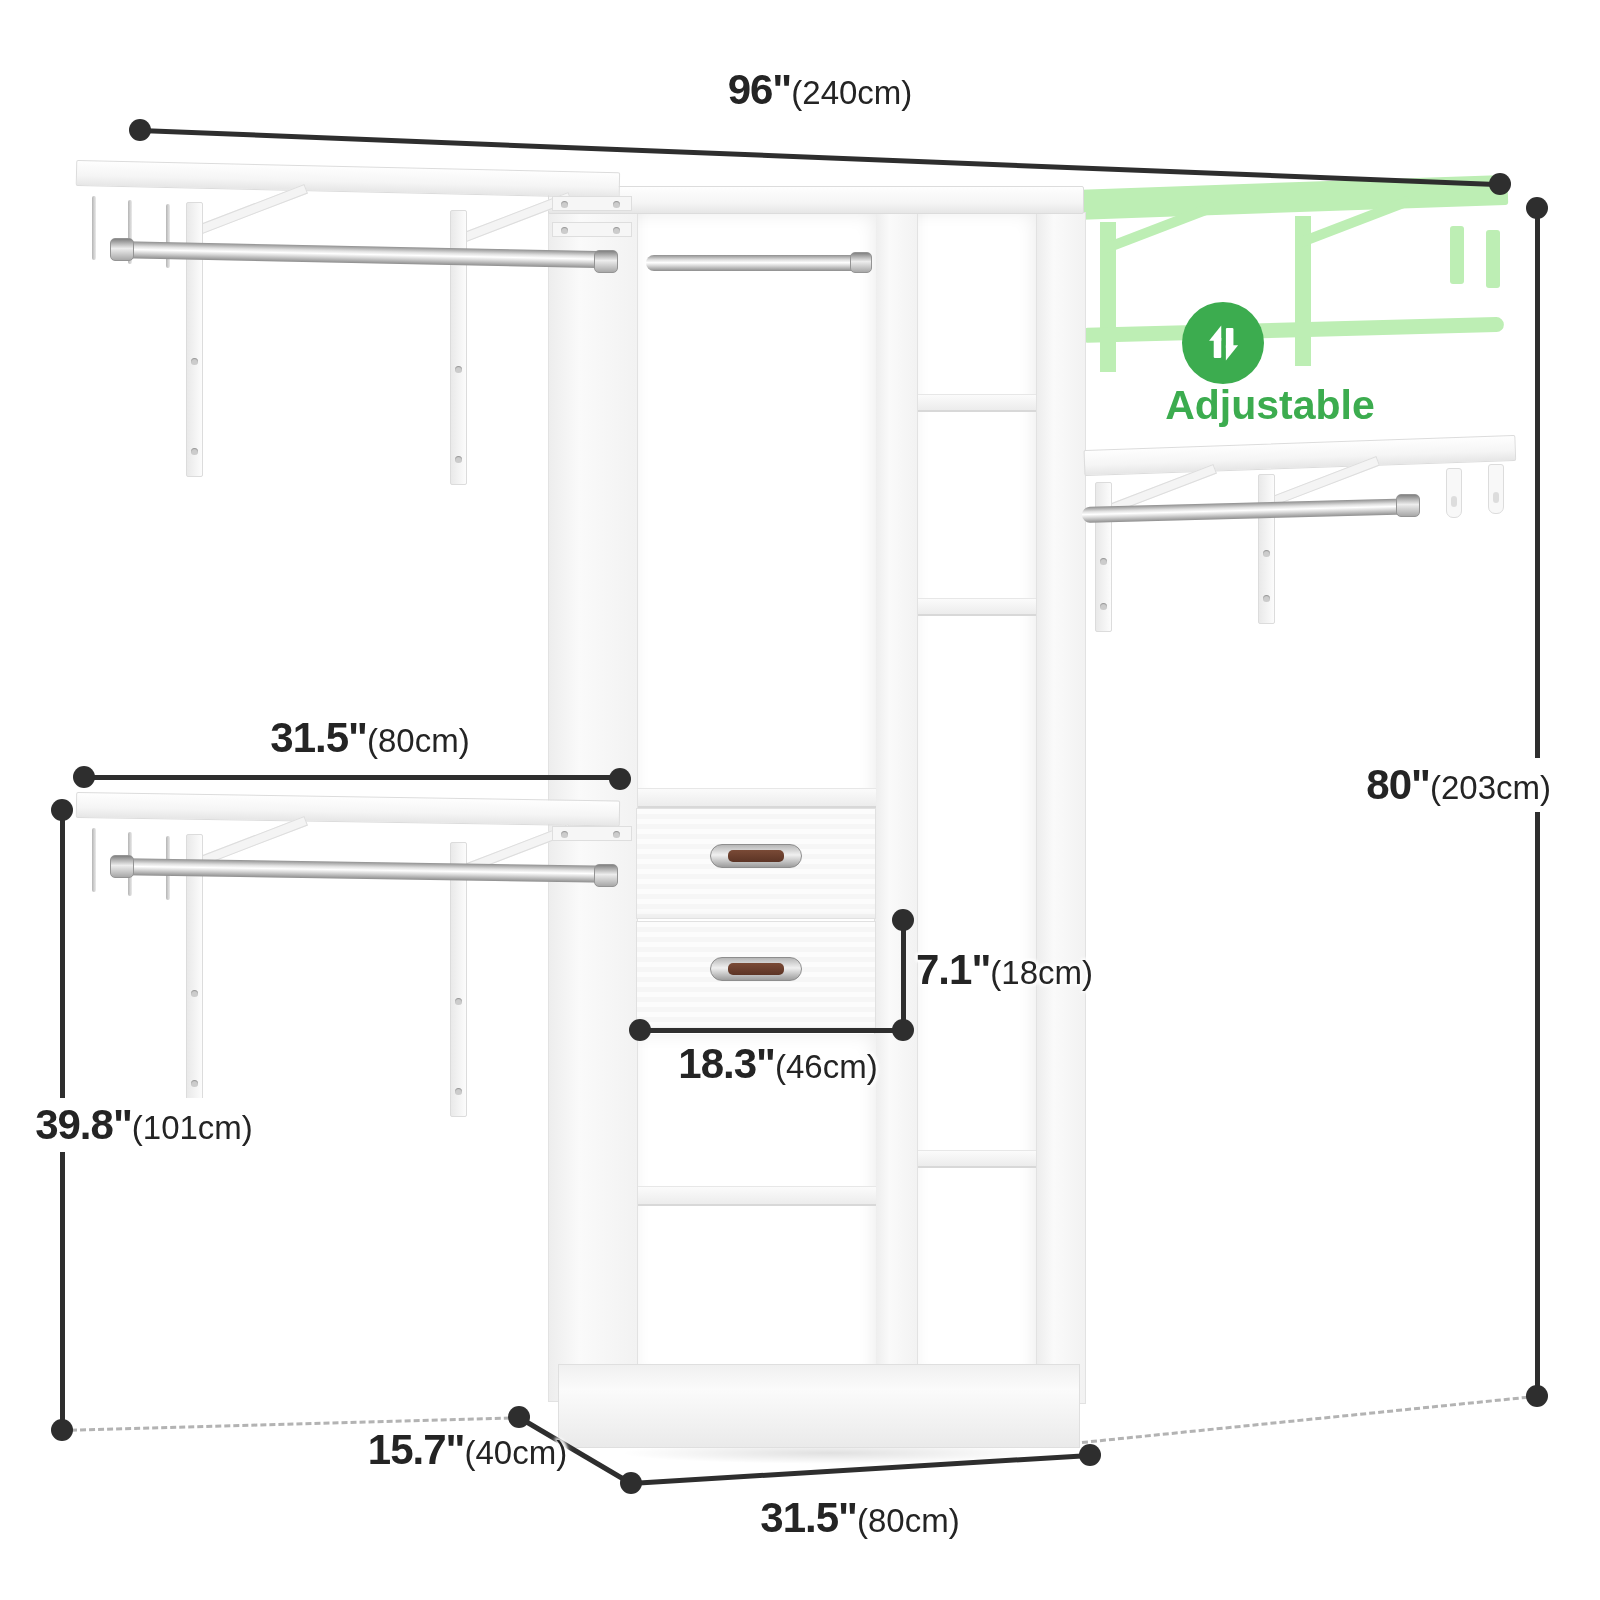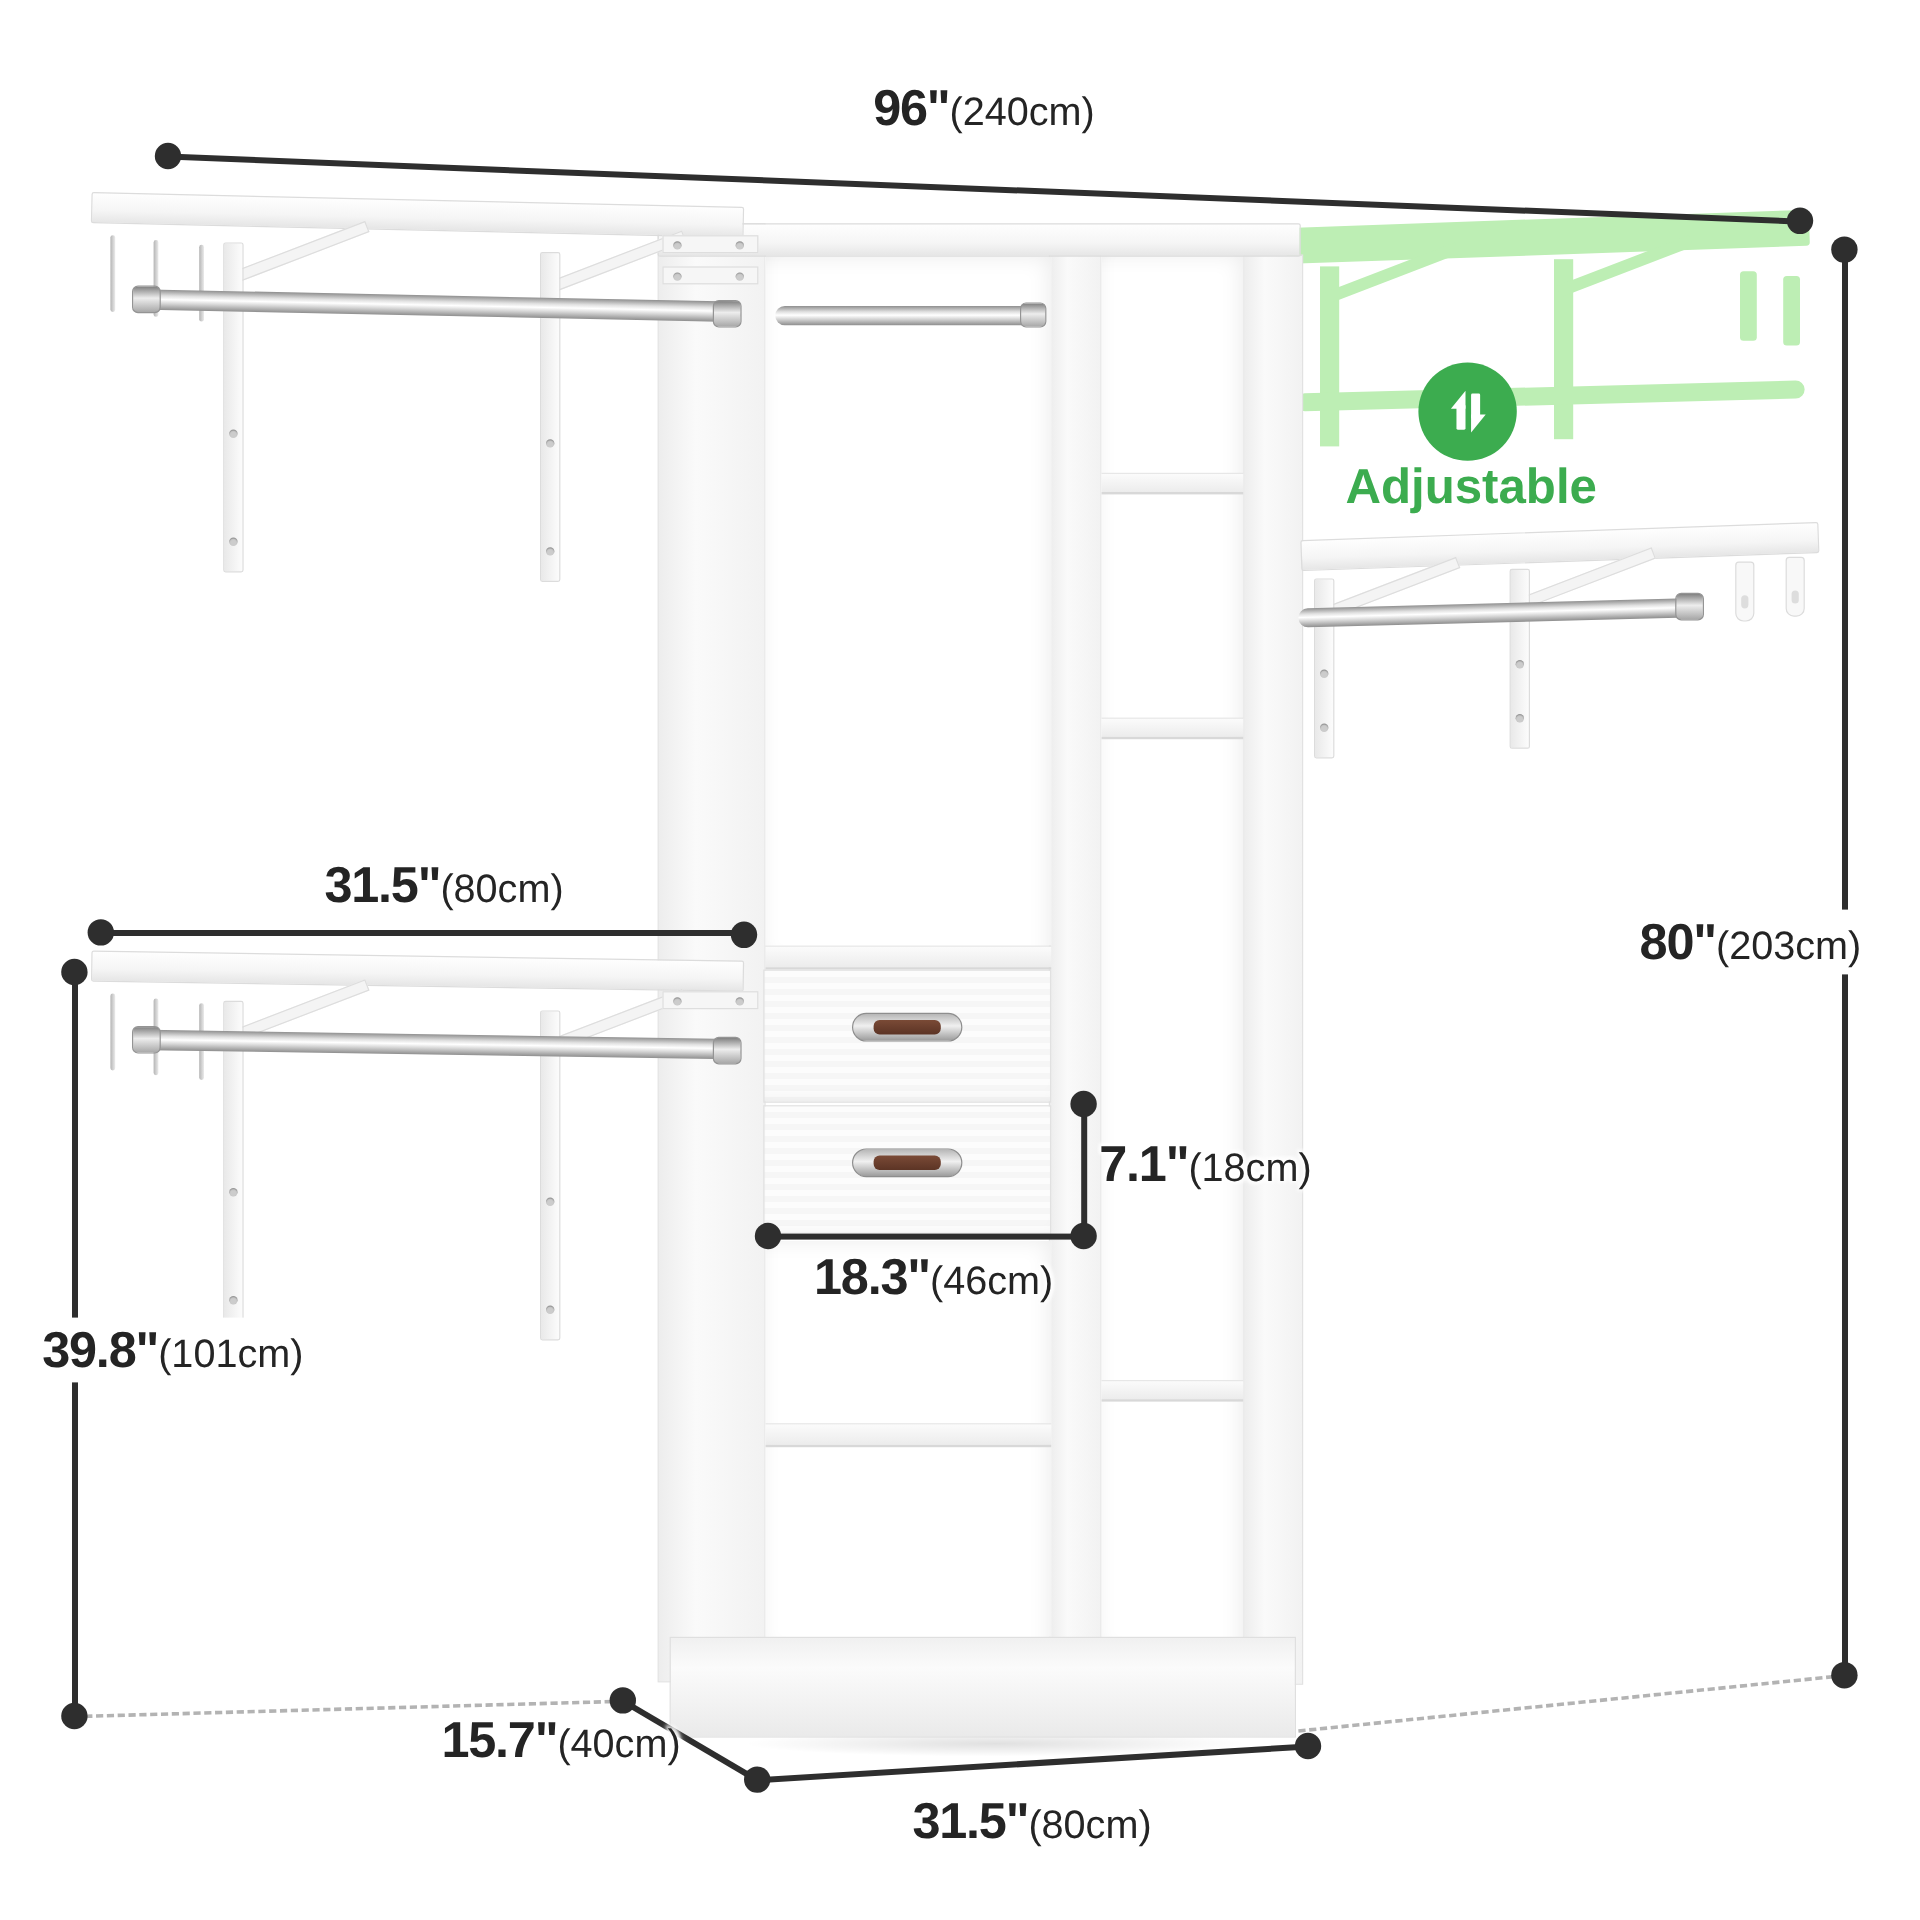--- a/index.html
+++ b/index.html
@@ -78,21 +78,21 @@
   <div class="adj-circle" style="left:1182px;top:302px;">
     <span style="display:flex;">
       <svg viewBox="0 0 100 100" width="58" height="58" aria-hidden="true">
         <rect x="34" y="40" width="13" height="36" rx="2" fill="#ffffff"></rect>
         <polygon points="47,20 26,46 47,46" fill="#ffffff"></polygon>
         <rect x="55" y="24" width="13" height="36" rx="2" fill="#ffffff"></rect>
         <polygon points="55,80 76,54 55,54" fill="#ffffff"></polygon>
       </svg>
     </span>
   </div>
-  <div class="adj-text" style="left:1106px;top:382px;width:240px;">Adjustable</div>
+  <div class="adj-text" style="left:1150px;top:382px;width:240px;">Adjustable</div>
 
   <div class="panel" style="left:548px;top:186px;width:90px;height:1216px;"></div>
   <div class="panel" style="left:874px;top:212px;width:44px;height:1190px;"></div>
   <div class="panel" style="left:1036px;top:212px;width:50px;height:1192px;"></div>
   <div class="shelfboard" style="left:548px;top:186px;width:536px;height:28px;"></div>
 
   <div class="opening" style="left:638px;top:214px;width:238px;height:574px;"></div>
   <div class="rod" style="left:646px;top:255px;width:225px;height:16px;"></div>
   <div class="rodcap" style="left:850px;top:252px;width:22px;height:21px;"></div>
 

